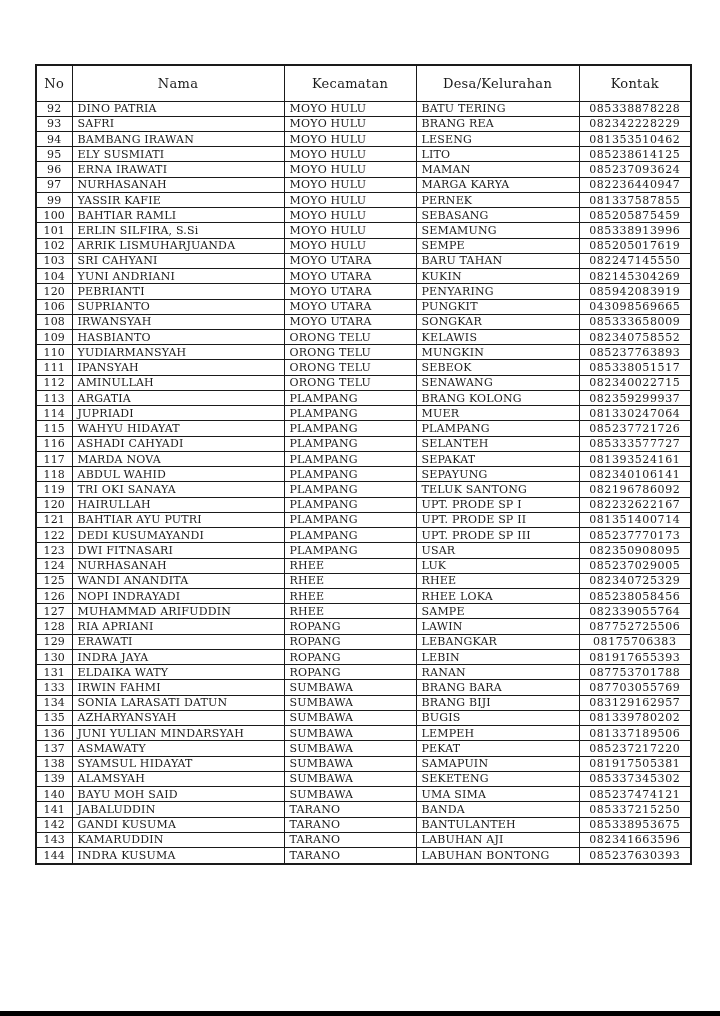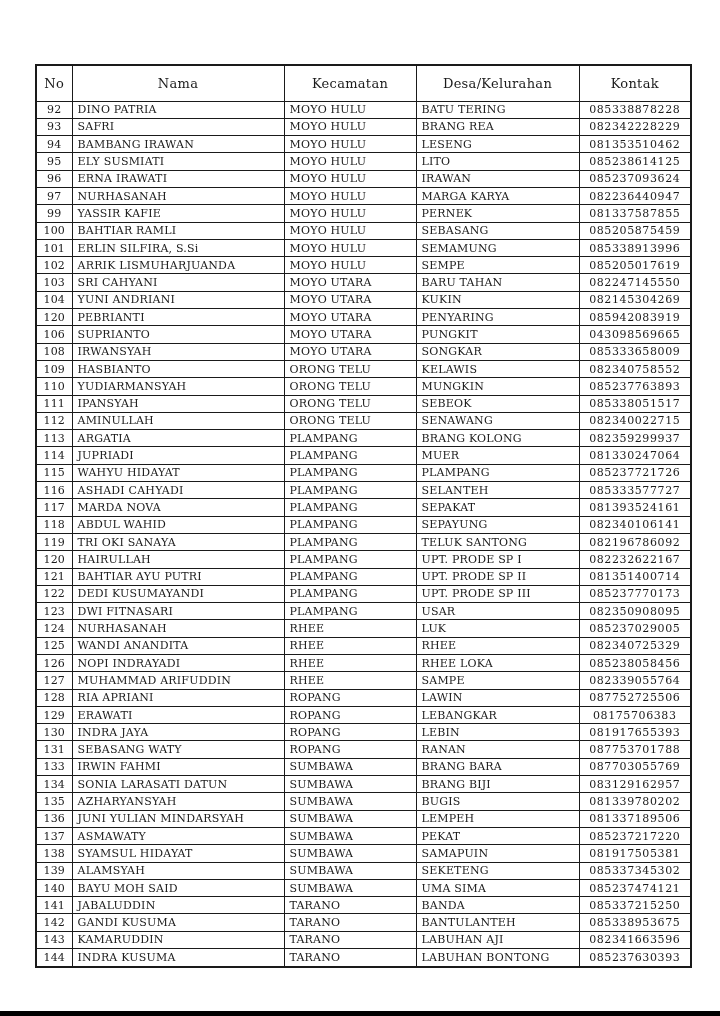--- a/index.html
+++ b/index.html
@@ -14,21 +14,21 @@
     background: #ffffff;
     overflow: hidden;
     font-family: "DejaVu Serif", "Liberation Serif", serif;
     color: #1b1b1b;
   }
   table.roster {
     position: absolute;
     left: 35px;
     top: 64px;
     width: 655px;
-    height: 904px;
+    height: 801px;
     border-collapse: collapse;
     table-layout: fixed;
   }
   table.roster th,
   table.roster td {
     border: 1px solid #1a1a1a;
     overflow: hidden;
     white-space: nowrap;
   }
   table.roster {
@@ -110,21 +110,21 @@
           <td class="al-c">95</td>
           <td>ELY SUSMIATI</td>
           <td>MOYO HULU</td>
           <td>LITO</td>
           <td class="al-c kontak">085238614125</td>
         </tr>
         <tr>
           <td class="al-c">96</td>
           <td>ERNA IRAWATI</td>
           <td>MOYO HULU</td>
-          <td>IRAWAN</td>
+          <td>MAMAN</td>
           <td class="al-c kontak">085237093624</td>
         </tr>
         <tr>
           <td class="al-c">97</td>
           <td>NURHASANAH</td>
           <td>MOYO HULU</td>
           <td>MARGA KARYA</td>
           <td class="al-c kontak">082236440947</td>
         </tr>
         <tr>
@@ -339,21 +339,21 @@
         </tr>
         <tr>
           <td class="al-c">130</td>
           <td>INDRA JAYA</td>
           <td>ROPANG</td>
           <td>LEBIN</td>
           <td class="al-c kontak">081917655393</td>
         </tr>
         <tr>
           <td class="al-c">131</td>
-          <td>SEBASANG WATY</td>
+          <td>ELDAIKA WATY</td>
           <td>ROPANG</td>
           <td>RANAN</td>
           <td class="al-c kontak">087753701788</td>
         </tr>
         <tr>
           <td class="al-c">133</td>
           <td>IRWIN FAHMI</td>
           <td>SUMBAWA</td>
           <td>BRANG BARA</td>
           <td class="al-c kontak">087703055769</td>

